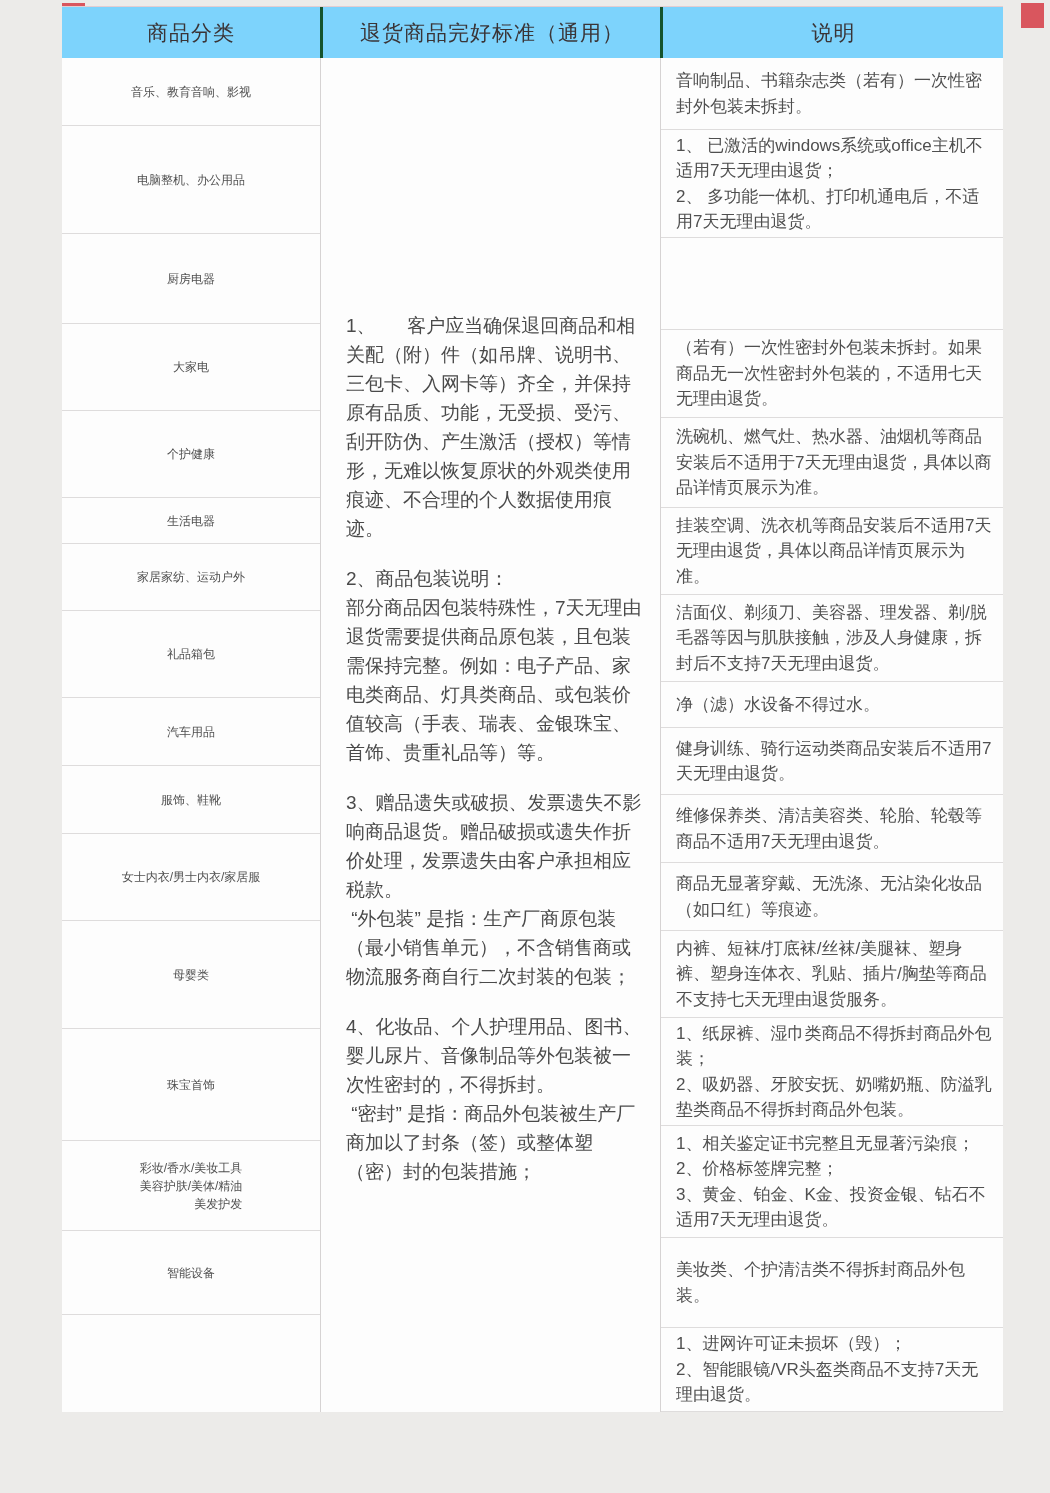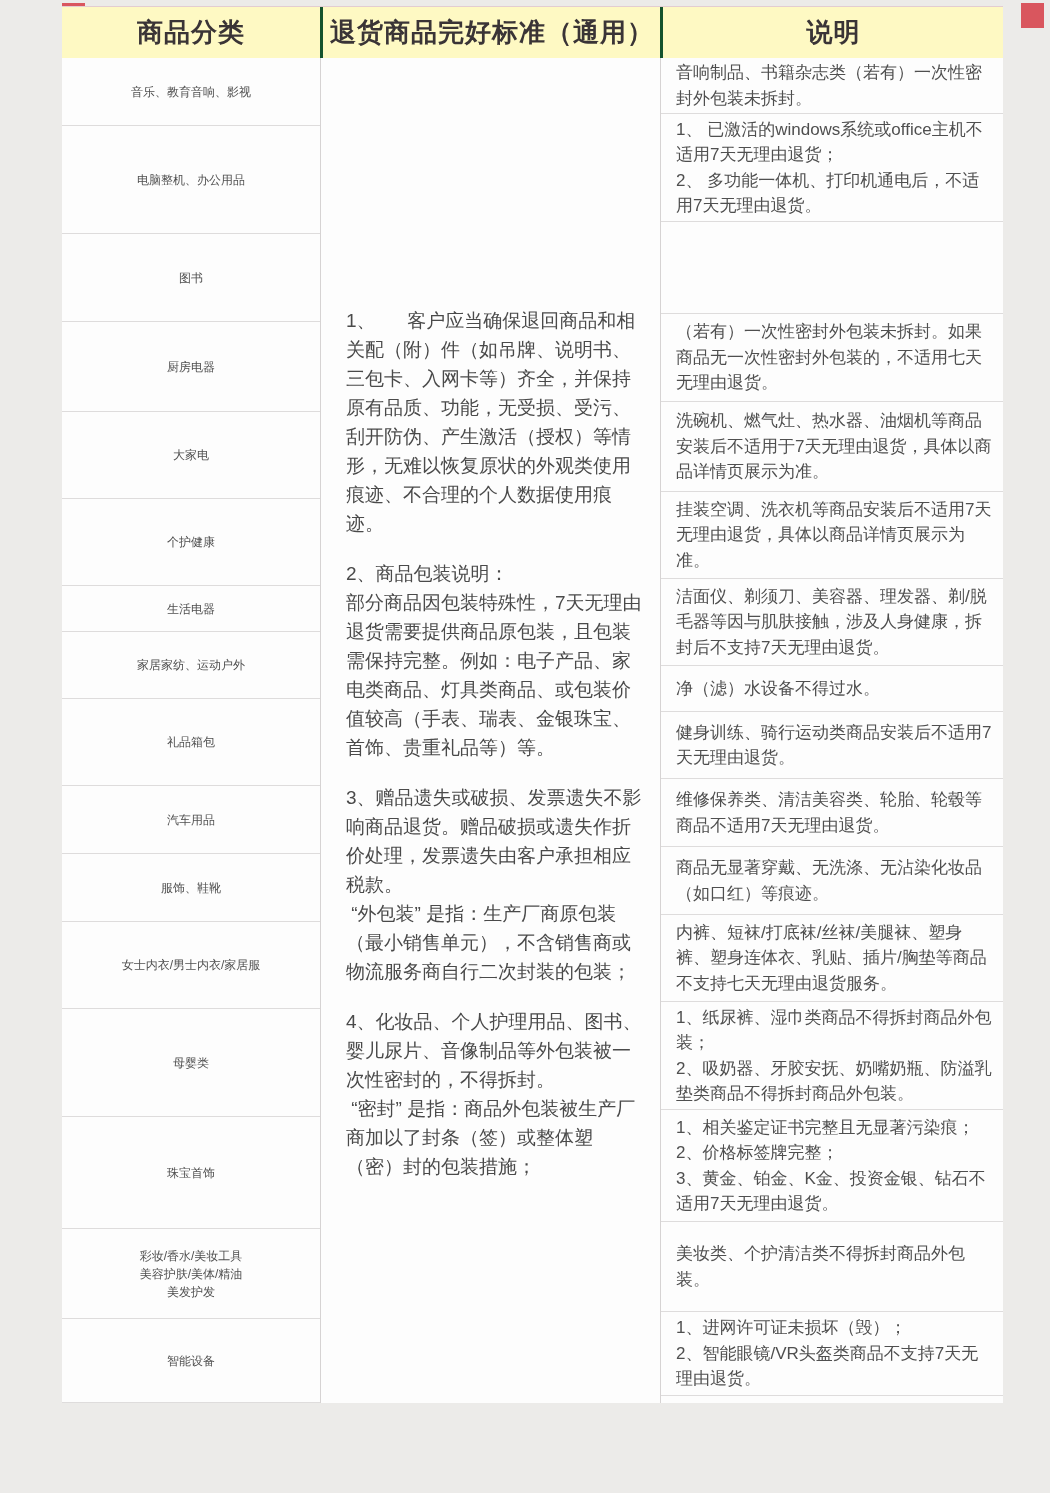--- a/index.html
+++ b/index.html
@@ -15,23 +15,23 @@
     position:absolute; left:62px; top:6px; width:941px;
     display:flex; background:#fdfdfd;
     border-top:1px solid #e3cdd1;
   }
   .col { display:flex; flex-direction:column; box-sizing:border-box; }
   .col + .col { border-left:1px solid #d6d3d3; }
   .col-category { width:258px; }
   .col-standard { width:340px; }
   .col-note     { width:343px; }
   .th {
-    height:51px; flex:0 0 51px; background:#fef9c3;
+    height:51px; flex:0 0 51px; background:#7dd3fc;
     display:flex; align-items:center; justify-content:center;
-    font-size:26px; font-weight:bold; color:#3a3436; letter-spacing:1px;
+    font-size:21px; font-weight:normal; color:#3a3436; letter-spacing:1px;
   }
   .col + .col .th { margin-left:-1px; padding-left:1px; border-left:3px solid #14532d; }
   .cells { display:flex; flex-direction:column; }
   .cell {
     box-sizing:border-box; border-bottom:1px solid #dedcdc;
     display:flex; align-items:center; overflow:hidden;
   }
   .cat-cell {
     justify-content:center; text-align:center;
     font-size:12px; color:#4f4f4f; line-height:1.5;
@@ -56,33 +56,32 @@
   <div class="corner-mark left"></div>
   <div class="corner-mark right"></div>
 
   <div class="policy-table">
 
     <div class="col col-category">
       <div class="th">商品分类</div>
       <div class="cells" id="category-cells">
           <div class="cell cat-cell" style="height: 68px;">音乐、教育音响、影视</div>
           <div class="cell cat-cell" style="height: 108px;">电脑整机、办公用品</div>
-          <div class="cell cat-cell" style="height: 88px;">图书</div>
           <div class="cell cat-cell" style="height: 90px;">厨房电器</div>
           <div class="cell cat-cell" style="height: 87px; font-family: Liberation Serif, serif;">大家电</div>
           <div class="cell cat-cell" style="height: 87px;">个护健康</div>
           <div class="cell cat-cell" style="height: 46px;">生活电器</div>
           <div class="cell cat-cell" style="height: 67px;">家居家纺、运动户外</div>
           <div class="cell cat-cell" style="height: 87px;">礼品箱包</div>
           <div class="cell cat-cell" style="height: 68px;">汽车用品</div>
           <div class="cell cat-cell" style="height: 68px;">服饰、鞋靴</div>
           <div class="cell cat-cell" style="height: 87px;">女士内衣/男士内衣/家居服</div>
           <div class="cell cat-cell" style="height: 108px;">母婴类</div>
           <div class="cell cat-cell" style="height: 112px;">珠宝首饰</div>
-          <div class="cell cat-cell" style="height: 90px;">彩妆/香水/美妆工具
+          <div class="cell cat-cell" style="height: 90px; text-align: right;">彩妆/香水/美妆工具
 美容护肤/美体/精油
 美发护发</div>
           <div class="cell cat-cell" style="height: 84px;">智能设备</div>
         </div>
     </div>
 
     <div class="col col-standard">
       <div class="th">退货商品完好标准（通用）</div>
       <div class="standard-cell" id="standard-cell">
           <p class="std-p">1、      客户应当确保退回商品和相关配（附）件（如吊牌、说明书、三包卡、入网卡等）齐全，并保持原有品质、功能，无受损、受污、刮开防伪、产生激活（授权）等情形，无难以恢复原状的外观类使用痕迹、不合理的个人数据使用痕迹。</p>
@@ -91,21 +90,21 @@
           <p class="std-p">3、赠品遗失或破损、发票遗失不影响商品退货。赠品破损或遗失作折价处理，发票遗失由客户承担相应税款。
  “外包装” 是指：生产厂商原包装（最小销售单元），不含销售商或物流服务商自行二次封装的包装；</p>
           <p class="std-p">4、化妆品、个人护理用品、图书、婴儿尿片、音像制品等外包装被一次性密封的，不得拆封。
  “密封” 是指：商品外包装被生产厂商加以了封条（签）或整体塑（密）封的包装措施；</p>
         </div>
     </div>
 
     <div class="col col-note">
       <div class="th">说明</div>
       <div class="cells" id="note-cells">
-          <div class="cell note-cell" style="height: 56px;">音响制品、书籍杂志类（若有）一次性密封外包装未拆封。</div>
+          <div class="cell note-cell" style="height: 72px;">音响制品、书籍杂志类（若有）一次性密封外包装未拆封。</div>
           <div class="cell note-cell" style="height: 108px;">1、 已激活的windows系统或office主机不适用7天无理由退货；
 2、 多功能一体机、打印机通电后，不适用7天无理由退货。</div>
           <div class="cell note-cell" style="height: 92px;"></div>
           <div class="cell note-cell" style="height: 88px;">（若有）一次性密封外包装未拆封。如果商品无一次性密封外包装的，不适用七天无理由退货。</div>
           <div class="cell note-cell" style="height: 90px;">洗碗机、燃气灶、热水器、油烟机等商品安装后不适用于7天无理由退货，具体以商品详情页展示为准。</div>
           <div class="cell note-cell" style="height: 87px;">挂装空调、洗衣机等商品安装后不适用7天无理由退货，具体以商品详情页展示为准。</div>
           <div class="cell note-cell" style="height: 87px;">洁面仪、剃须刀、美容器、理发器、剃/脱毛器等因与肌肤接触，涉及人身健康，拆封后不支持7天无理由退货。</div>
           <div class="cell note-cell" style="height: 46px;">净（滤）水设备不得过水。</div>
           <div class="cell note-cell" style="height: 67px;">健身训练、骑行运动类商品安装后不适用7天无理由退货。</div>
           <div class="cell note-cell" style="height: 68px;">维修保养类、清洁美容类、轮胎、轮毂等商品不适用7天无理由退货。</div>

